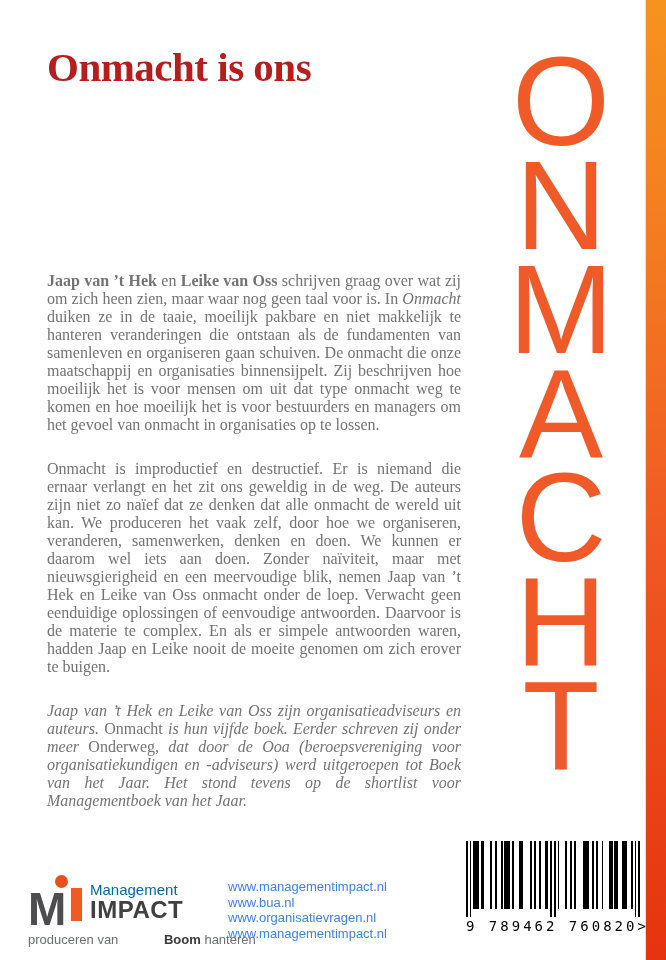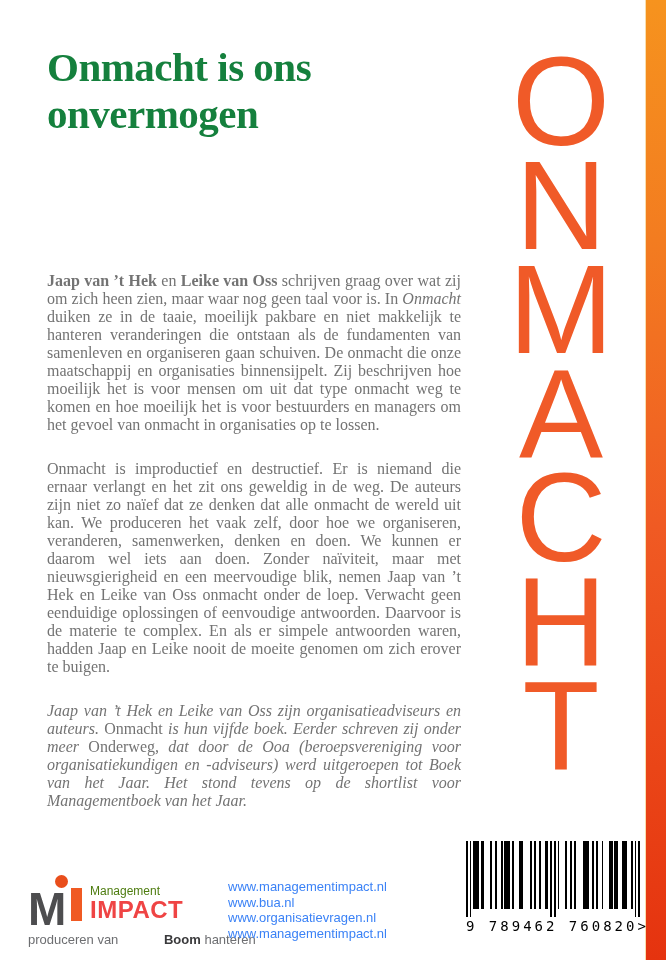--- a/index.html
+++ b/index.html
@@ -20,21 +20,21 @@
   .spine {
     position:absolute; top:50px; right:30px; width:150px;
     display:flex; flex-direction:column; align-items:center;
     color:#F05A28; font-family:"Liberation Sans", sans-serif;
   }
   .spine .ltr { font-size:126px; line-height:104px; height:104px; font-weight:400; }
 
   
   .headline {
     position:absolute; left:47px; top:44px;
-    font-size:41px; line-height:47px; font-weight:700; color:#15803d;
+    font-size:41px; line-height:47px; font-weight:700; color:#b91c1c;
     letter-spacing:-0.5px;
   }
 
   
   .body-copy {
     position:absolute; left:47px; top:272px; width:414px;
     font-size:16px; line-height:18px; text-align:justify; color:#737373;
   }
   .body-copy p { margin:0 0 26px 0; }
 
@@ -42,22 +42,22 @@
   .publisher { position:absolute; left:28px; top:872px; font-family:"Liberation Sans", sans-serif; }
   .pub-row { display:flex; align-items:flex-end; }
   .monogram { position:relative; width:58px; height:58px; }
   .mono-m {
     position:absolute; left:0; bottom:-2px; font-size:46px; line-height:46px;
     font-weight:700; color:#4D4D4F; letter-spacing:-2px;
   }
   .mono-dot { position:absolute; left:27px; top:3px; width:13px; height:13px; border-radius:50%; background:#E94E1B; }
   .mono-i { position:absolute; left:43px; bottom:9px; width:11px; height:33px; background:#F05A23; }
   .pub-names { margin-left:4px; padding-bottom:6px; }
-  .pub-top { font-size:12px; color:#4d7c0f; }
-  .pub-bottom { font-size:24px; font-weight:700; color:#ef4444; letter-spacing:0.5px; margin-top:-2px; }
+  .pub-top { font-size:15px; color:#0369a1; }
+  .pub-bottom { font-size:24px; font-weight:700; color:#404040; letter-spacing:0.5px; margin-top:-2px; }
   .pub-tagline { margin-top:2px; font-size:13px; color:#6D6E71; }
   .pub-tagline span[data-b] { font-weight:700; color:#3A3A3C;padding-left:42px; }
 
   
   .websites {
     position:absolute; left:228px; top:879px;
     font-family:"Liberation Sans", sans-serif; font-size:13px; line-height:15.5px; color:#3b82f6;
   }
 
   
@@ -81,21 +81,20 @@
       <div class="ltr">N</div>
       <div class="ltr">M</div>
       <div class="ltr">A</div>
       <div class="ltr">C</div>
       <div class="ltr">H</div>
       <div class="ltr">T</div>
     </div>
 
   <div class="headline">
       <div>Onmacht is ons</div>
-      <div>onvermogen</div>
     </div>
 
   <div class="body-copy">
       <p><span data-b="1" style="font-weight: 700; font-style: normal;">Jaap van ’t Hek</span><span style="font-style: normal;"> en </span><span data-b="1" style="font-weight: 700; font-style: normal;">Leike van Oss</span><span style="font-style: normal;"> schrijven graag over wat zij om zich heen zien, maar waar nog geen taal voor is. In </span><span style="font-style: italic;">Onmacht</span><span style="font-style: normal;"> duiken ze in de taaie, moeilijk pakbare en niet makkelijk te hanteren veranderingen die ontstaan als de fundamenten van samenleven en organiseren gaan schuiven. De onmacht die onze maatschappij en organisaties binnensijpelt. Zij beschrijven hoe moeilijk het is voor mensen om uit dat type onmacht weg te komen en hoe moeilijk het is voor bestuurders en managers om het gevoel van onmacht in organisaties op te lossen.</span></p>
       <p><span style="font-style: normal;">Onmacht is improductief en destructief. Er is niemand die ernaar verlangt en het zit ons geweldig in de weg. De auteurs zijn niet zo naïef dat ze denken dat alle onmacht de wereld uit kan. We produceren het vaak zelf, door hoe we organiseren, veranderen, samenwerken, denken en doen. We kunnen er daarom wel iets aan doen. Zonder naïviteit, maar met nieuwsgierigheid en een meervoudige blik, nemen Jaap van ’t Hek en Leike van Oss onmacht onder de loep. Verwacht geen eenduidige oplossingen of eenvoudige antwoorden. Daarvoor is de materie te complex. En als er simpele antwoorden waren, hadden Jaap en Leike nooit de moeite genomen om zich erover te buigen.</span></p>
       <p><span style="font-style: italic;">Jaap van ’t Hek en Leike van Oss zijn organisatieadviseurs en auteurs. </span><span style="font-style: normal;">Onmacht</span><span style="font-style: italic;"> is hun vijfde boek. Eerder schreven zij onder meer </span><span style="font-style: normal;">Onderweg</span><span style="font-style: italic;">, dat door de Ooa (beroepsvereniging voor organisatiekundigen en -adviseurs) werd uitgeroepen tot Boek van het Jaar. Het stond tevens op de shortlist voor Managementboek van het Jaar.</span></p>
     </div>
 
   <div class="publisher">
     <div class="pub-row">

